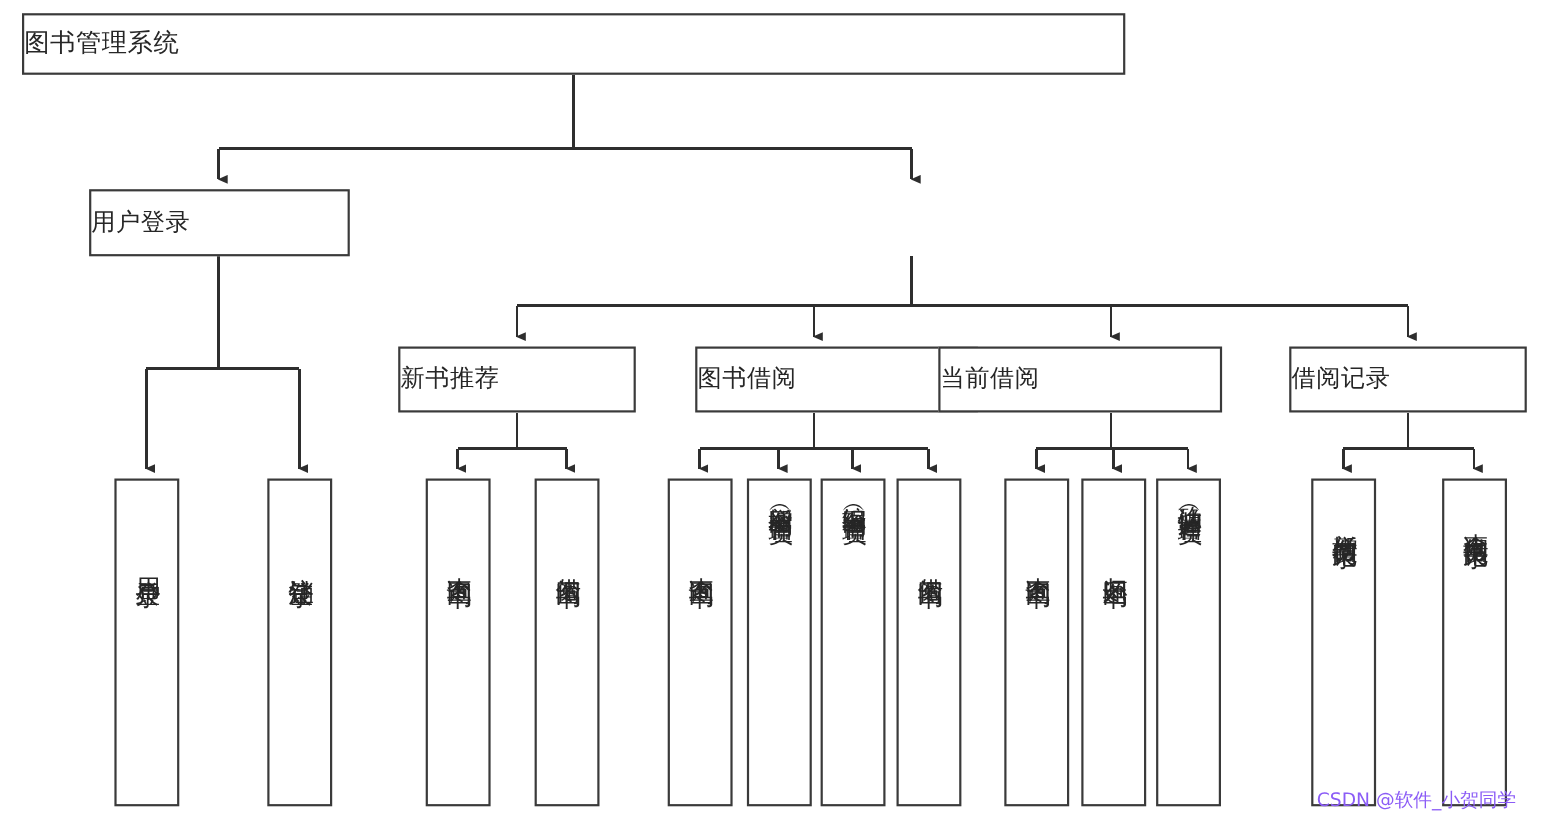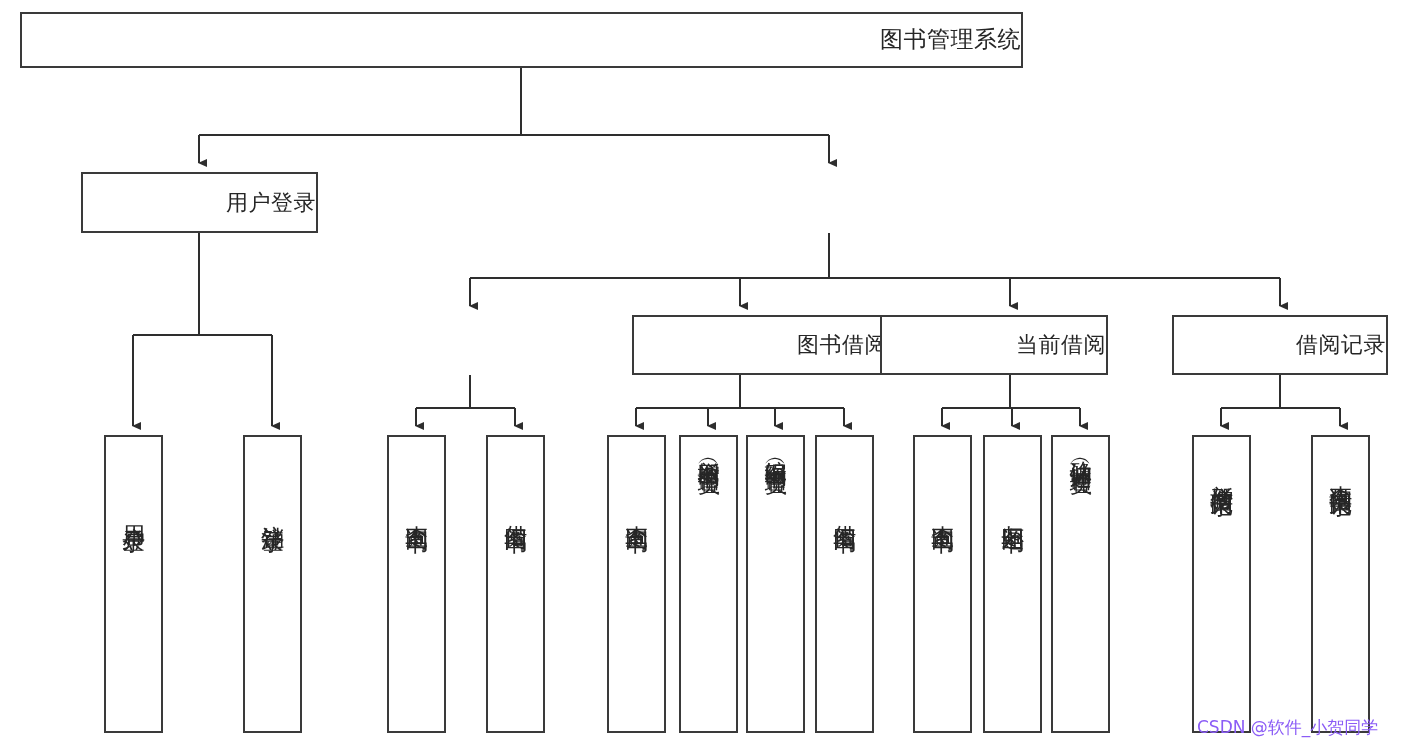--- a/index.html
+++ b/index.html
@@ -25,21 +25,21 @@
     height: 747px;
     pointer-events: none;
   }
   .node {
     position: absolute;
     box-sizing: border-box;
     background: #ffffff;
     border: 2px solid #3a3a3a;
     display: flex;
     align-items: center;
-    justify-content: flex-end;
+    justify-content: flex-start;
     color: #262626;
     z-index: 2;
   }
   .node .lbl {
     display: block;
     text-align: center;
     line-height: 1.18;
     letter-spacing: 0.5px;
   }
   
@@ -132,24 +132,27 @@
   </svg>
 
   <div class="node horiz root" style="left:20px; top:12px; width:1003px; height:56px;">
     <span class="lbl">图书管理系统</span>
   </div>
 
   <div class="node horiz" style="left:81px; top:172px; width:237px; height:61px;">
     <span class="lbl">用户登录</span>
   </div>
 
+  <div class="node horiz" style="left:362px; top:315px; width:216px; height:60px;">
+    <span class="lbl">新书推荐</span>
+  </div>
   <div class="node horiz" style="left:632px; top:315px; width:257px; height:60px;">
     <span class="lbl">图书借阅</span>
   </div>
-  <div class="node horiz" style="left:880px; top:315px; width:228px; height:60px;">
+  <div class="node horiz" style="left:853px; top:315px; width:258px; height:60px;">
     <span class="lbl">当前借阅</span>
   </div>
   <div class="node horiz" style="left:1172px; top:315px; width:216px; height:60px;">
     <span class="lbl">借阅记录</span>
   </div>
 
   <div class="node vert" style="left:104px; top:435px; width:59px; height:298px; padding-top:70px;">
     <span class="lbl">用户登录</span>
   </div>
   <div class="node vert" style="left:243px; top:435px; width:59px; height:298px; padding-top:70px;">

